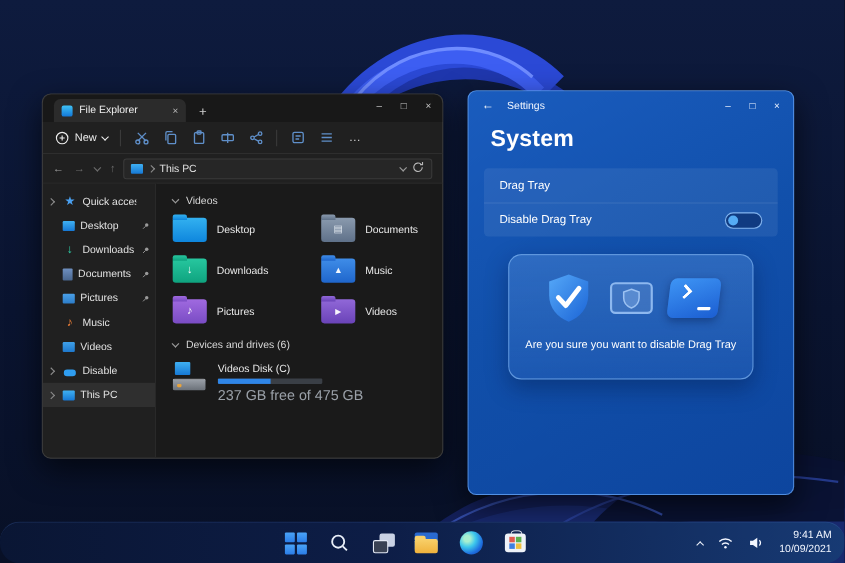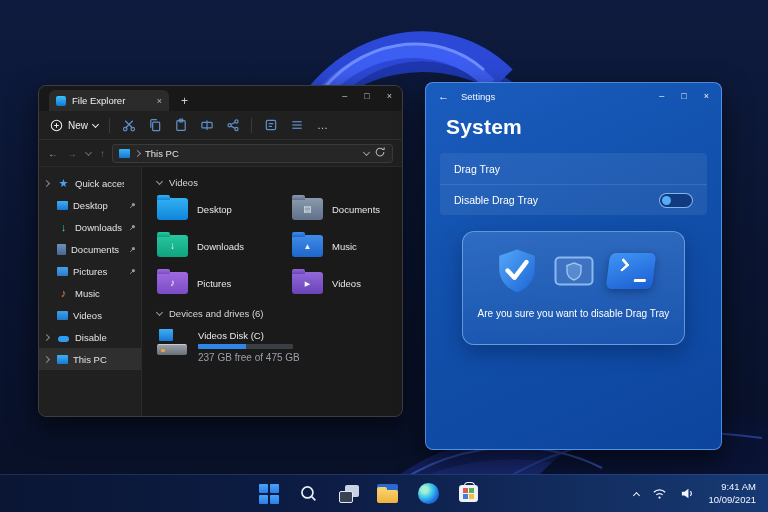--- a/index.html
+++ b/index.html
@@ -99,21 +99,21 @@
   .drive-icon { width:32px; height:28px; position:relative; flex:none; }
   .drive-screen { position:absolute; left:2px; top:0; width:14px; height:12px; border-radius:1px;
                   background:linear-gradient(#3fb0f2,#1678d4); }
   .drive-hdd { position:absolute; left:0; bottom:2px; width:30px; height:11px; border-radius:2px;
                background:linear-gradient(#9aa0a8,#6a7078); border-top:1px solid #c8cdd4; }
   .drive-dot { position:absolute; left:4px; bottom:5px; width:4px; height:3px; background:#e8a33c; border-radius:1px; }
   .drive-info { padding-top:1px; }
   .drive-name { color:#e8e8e8; }
   .drive-bar { width:95px; height:5px; background:#3a3f46; border-radius:1px; margin:3px 0 3px; overflow:hidden; }
   .drive-fill { height:100%; background:#2f86e8; }
-  .drive-sub { font-size:10px; color:#9aa0a8; }
+  .drive-sub { font-size:13px; color:#9aa0a8; }
 
   
   .sw { left:425px; top:82px; width:297px; height:368px; color:#fff;
         background:linear-gradient(155deg,#1a5cbe 0%,#1150ab 45%,#0d459e 100%);
         border:1px solid rgba(120,180,255,.6); display:flex; flex-direction:column; }
   .sw-titlebar { height:26px; display:flex; align-items:center; padding:0 12px; flex:none; }
   .sw-back { font-size:11px; color:#fff; margin-right:12px; }
   .sw-title { font-size:9.5px; color:#f2f7ff; }
   .sw-controls { margin-left:auto; display:flex; gap:17px; color:#eef4ff; font-size:9px; }
   .sw-heading { font-size:21px; font-weight:bold; padding:6px 20px 10px; letter-spacing:.2px; }
@@ -136,21 +136,21 @@
   .dlg-ps .us { position:absolute; right:7px; bottom:7px; width:12px; height:3.5px; background:#fff; border-radius:1px; }
   .dialog-msg { text-align:center; font-size:10px; color:#ffffff; margin-bottom:12px; white-space:nowrap; }
   .dialog-buttons { display:flex; gap:12px; padding:0 3px; }
   .dlg-btn { flex:1; height:21px; border-radius:4px; background:rgba(18,70,160,.8);
              border:1px solid rgba(140,190,250,.7); color:#d8e8ff; font-size:10px;
              display:flex; align-items:center; justify-content:center; font-family:inherit; }
 
   
   .taskbar { position:absolute; left:0; top:474px; width:768px; height:38px;
              background:linear-gradient(90deg,#0a1634 0%,#0d1d46 45%,#173a74 100%);
-             border-top:1px solid rgba(80,120,200,.25); display:flex; align-items:center; }
+             border-top:1px solid rgba(80,120,200,.25); display:flex; align-items:center;border-radius:18px; }
   .tk-center { position:absolute; left:48%; transform:translateX(-50%); display:flex; gap:8px; align-items:center; }
   .tk-btn { width:32px; height:30px; border-radius:4px; display:flex; align-items:center; justify-content:center; }
   .start-grid { display:grid; grid-template-columns:9px 9px; grid-template-rows:9px 9px; gap:2px; }
   .start-grid i { background:linear-gradient(#4aa3f7,#2b7de8); border-radius:1px; }
   .ico-search svg { stroke:#e8eef8; fill:none; stroke-width:1.6; }
   .taskview { position:relative; width:20px; height:18px; }
   .taskview .back { position:absolute; right:0; top:0; width:14px; height:12px; background:#c9d2e4; border-radius:2px; }
   .taskview .front { position:absolute; left:0; bottom:0; width:14px; height:12px; background:#3a4254;
                      border:1.4px solid #e4e9f4; border-radius:2px; }
   .fexp { position:relative; width:23px; height:19px; }

